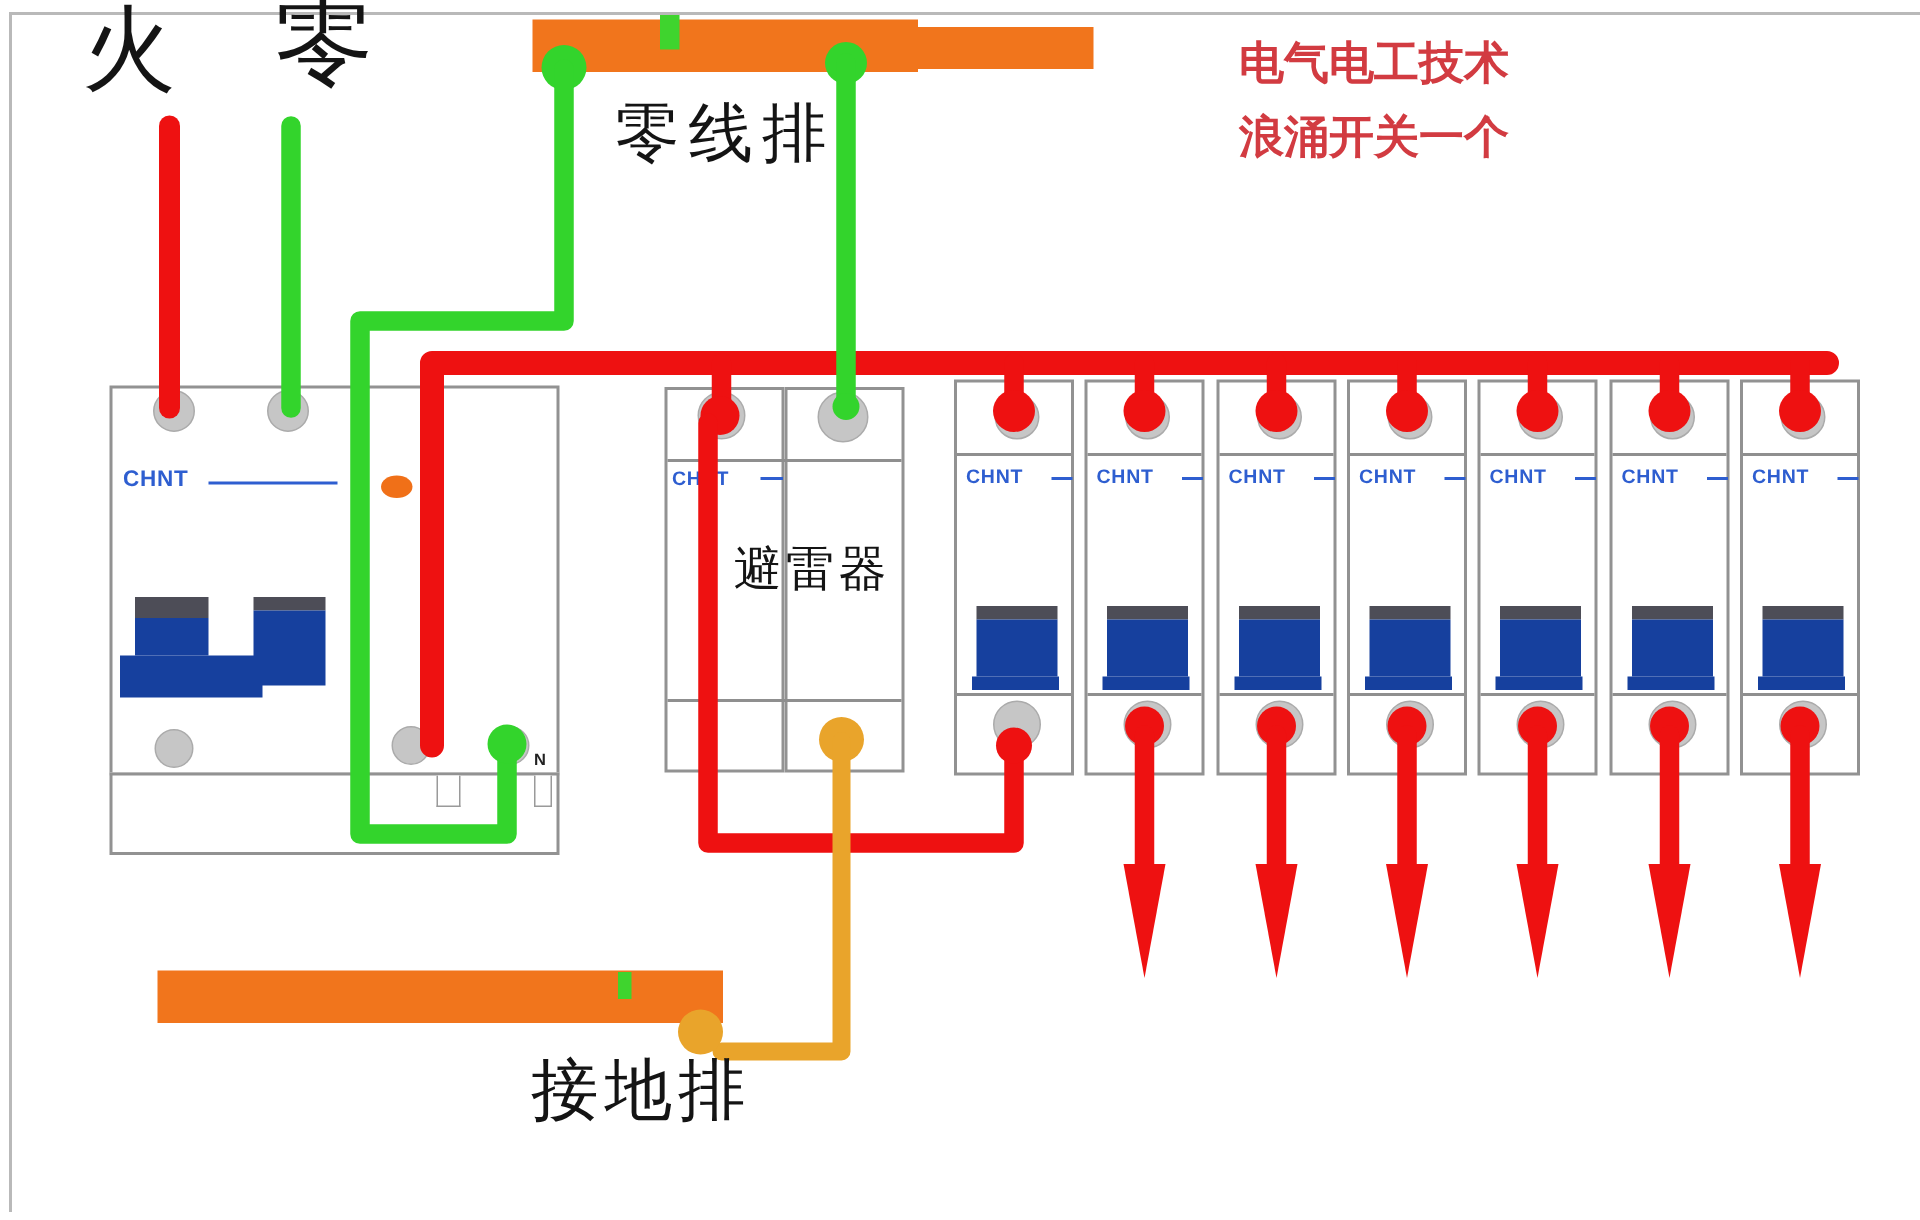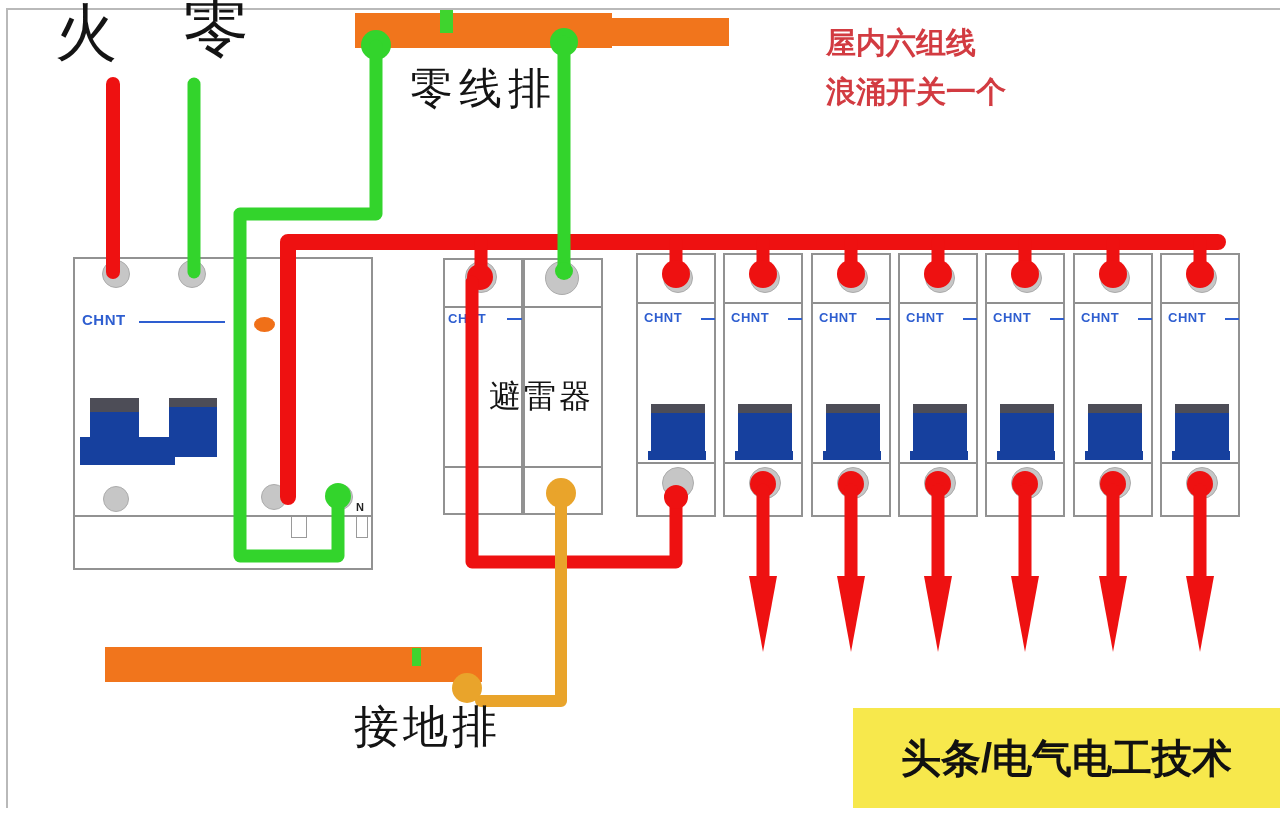--- a/index.html
+++ b/index.html
@@ -222,24 +222,21 @@
       <circle cx="1200" cy="484" r="13" fill="#ee1111"></circle>
         <path d="M1200 490 L1200 582" stroke="#ee1111" stroke-width="13" stroke-linecap="round" fill="none"></path>
         <polygon points="1186,576 1214,576 1200,652" fill="#ee1111"></polygon>
     </g>
   </svg>
 
   <div class="abs cjk big-label lbl-layer" style="left:55px;top:0px;font-size:62px;">火</div>
   <div class="abs cjk big-label lbl-layer" style="left:183px;top:-6px;font-size:66px;">零</div>
   <div class="abs cjk lbl-layer" style="left:354px;top:697px;font-size:45px;letter-spacing:4px;">接地排</div>
   <div class="abs cjk bar-label lbl-layer" style="left:410px;top:60px;">零线排</div>
-  <div class="abs cjk lbl-layer" style="left:489px;top:375px;font-size:32px;letter-spacing:3px;">避雷器</div>
+  <div class="abs cjk lbl-layer" style="left:489px;top:358px;font-size:32px;letter-spacing:3px;">避雷器</div>
 
   <div class="annot lbl-layer">
-    <div>屋内六组线</div>
+    <div>电气电工技术</div>
     <div>浪涌开关一个</div>
   </div>
 
-  <div id="banner">
-    <span>头条/电气电工技术</span>
-  </div>
 
 </div>
 
 </body></html>

